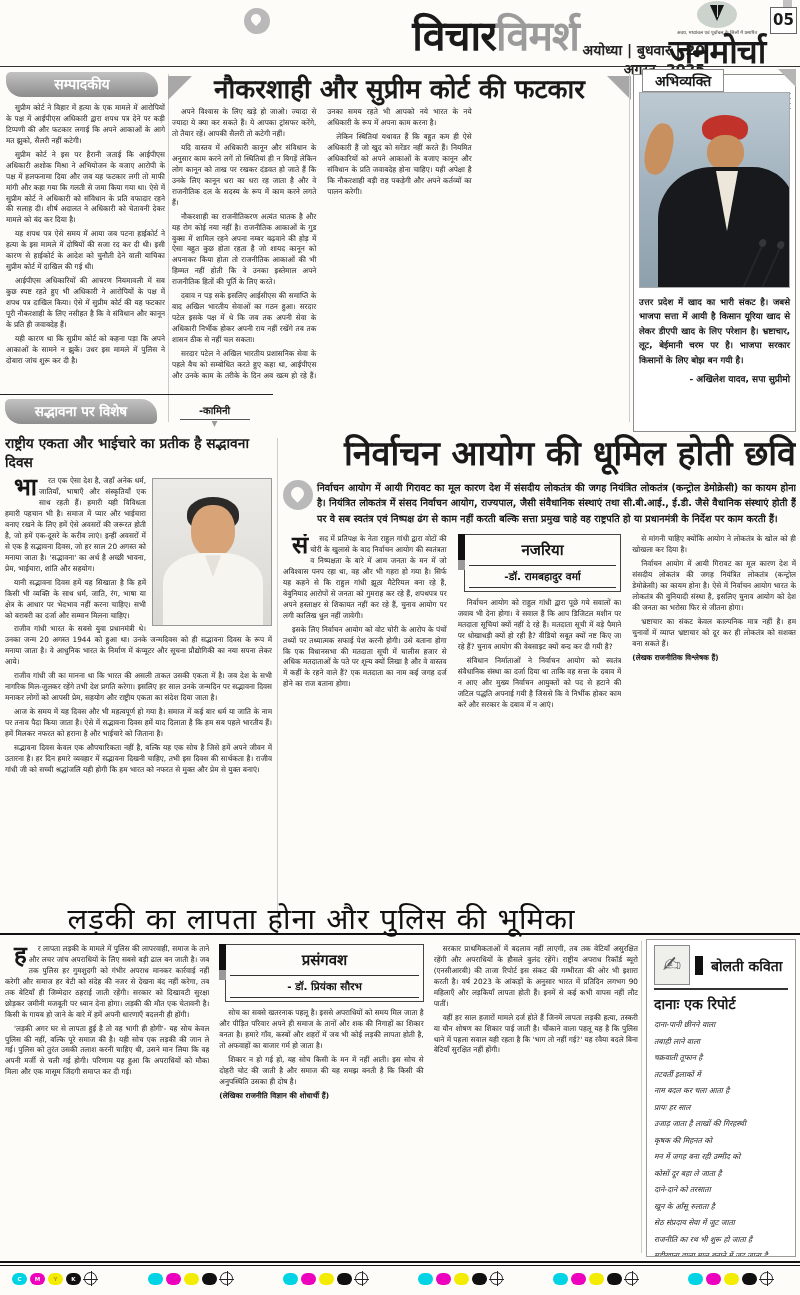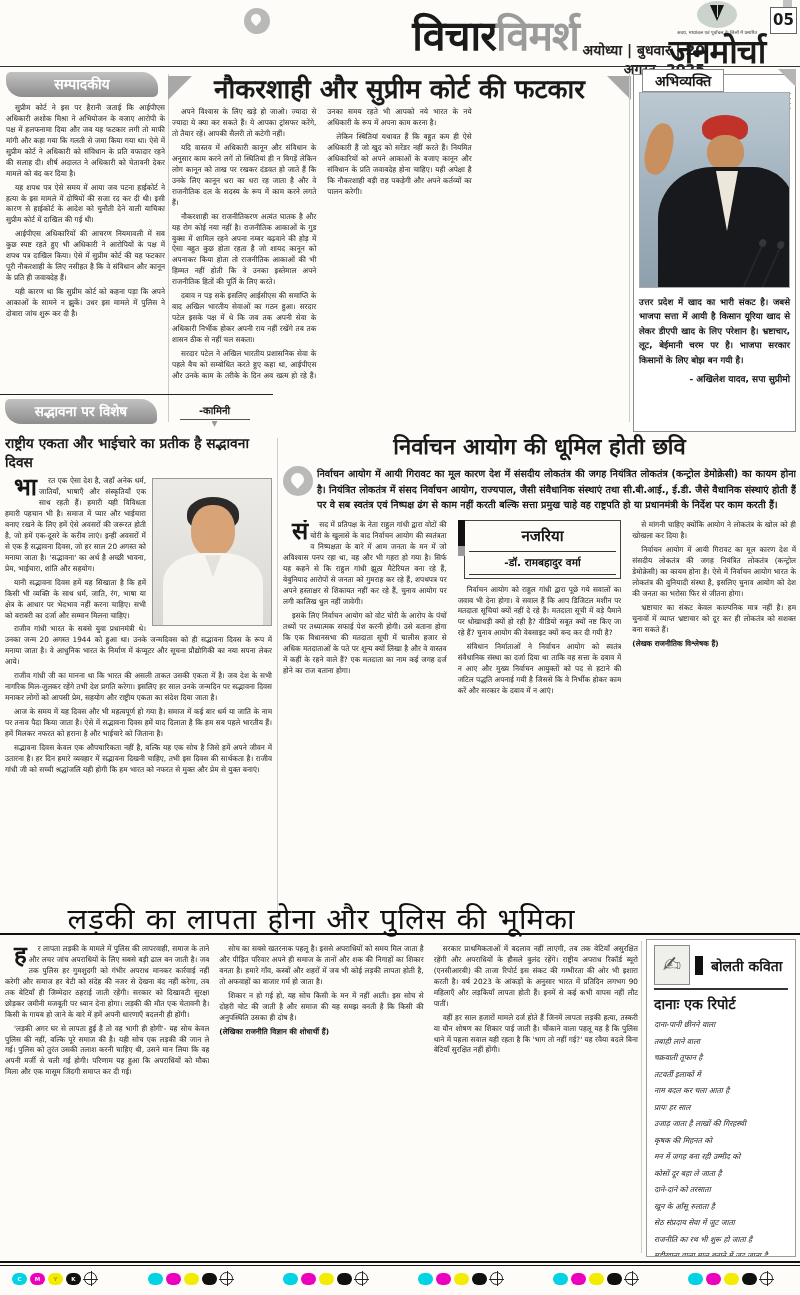--- a/index.html
+++ b/index.html
@@ -70,21 +70,21 @@
   .byline-pin { width:6px; height:6px; background:#9a9a9a; margin:1px auto 0; clip-path:polygon(50% 100%,0 0,100% 0); }
   .sadbhavna h2 { font-size:13.8px; font-weight:bold; line-height:1.35; margin:7px 0 5px; }
   .photo-rajiv { float:right; width:120px; height:148px; margin:2px 0 4px 6px; border:1px solid #999; position:relative; background:linear-gradient(180deg,#ecebe7 0%,#d9d8d3 100%); overflow:hidden; }
   .rj-hair { position:absolute; left:34px; top:18px; width:52px; height:34px; background:#2c2a28; border-radius:50% 50% 40% 40%; }
   .rj-face { position:absolute; left:38px; top:26px; width:44px; height:52px; background:#d7a377; border-radius:46%; }
   .rj-kurta { position:absolute; left:10px; top:74px; width:100px; height:74px; background:#f6f5f0; border-radius:40% 40% 0 0; }
   .rj-collar { position:absolute; left:52px; top:76px; width:16px; height:22px; background:#e4e2da; clip-path:polygon(0 0,100% 0,50% 100%); }
 
   .v-mid { left:277px; top:438px; height:493px; }
   .election { position:absolute; left:283px; top:434px; width:513px; height:498px; overflow:hidden; }
-  .election h1 { font-size:22px; font-weight:bold; text-align:center; line-height:1.15; }
+  .election h1 { font-size:34px; font-weight:bold; text-align:right; line-height:1.15; }
   .standfirst { display:flex; margin-top:7px; }
   .sf-quote { flex:0 0 34px; position:relative; }
   .sf-circle { width:30px; height:30px; border-radius:50%; background:#b9b9b9; position:relative; }
   .sf-circle::after { content:""; position:absolute; left:8px; top:7px; width:13px; height:13px; background:#fdfcf9; border-radius:50% 50% 50% 0; transform:rotate(-45deg); }
   .sf-text { font-size:9.6px; font-weight:bold; line-height:1.6; text-align:justify; }
   .elec-cols { display:flex; gap:11px; margin-top:8px; height:368px; overflow:hidden; }
   .elec-col { flex:1; overflow:hidden; }
   .inner-box { border:1px solid #444; position:relative; margin:0 0 6px 6px; padding:4px 4px 3px; text-align:center; }
   .inner-tab { position:absolute; left:-7px; top:-1px; width:7px; height:26px; background:#111; }
   .inner-tab::after { content:""; position:absolute; left:0; top:26px; width:7px; height:10px; background:#9a9a9a; }
@@ -139,20 +139,21 @@
     <div class="paper-name">जनमोर्चा</div>
   </div>
 
   <div class="pageno-flag"></div>
   <div class="pageno-box">05</div>
   <div class="header-rule"></div>
 
   <div class="editorial">
     <div class="label-pill">सम्पादकीय</div>
     <div class="hbody">
+        <p>सुप्रीम कोर्ट ने बिहार में हत्या के एक मामले में आरोपियों के पक्ष में आईपीएस अधिकारी द्वारा शपथ पत्र देने पर कड़ी टिप्पणी की और फटकार लगाई कि अपने आकाओं के आगे मत झुको, सैलरी नहीं कटेगी।</p>
         <p>सुप्रीम कोर्ट ने इस पर हैरानी जताई कि आईपीएस अधिकारी अशोक मिश्रा ने अभियोजन के बजाए आरोपी के पक्ष में हलफनामा दिया और जब यह फटकार लगी तो माफी मांगी और कहा गया कि गलती से जमा किया गया था। ऐसे में सुप्रीम कोर्ट ने अधिकारी को संविधान के प्रति वफादार रहने की सलाह दी। शीर्ष अदालत ने अधिकारी को चेतावनी देकर मामले को बंद कर दिया है।</p>
         <p>यह शपथ पत्र ऐसे समय में आया जब पटना हाईकोर्ट ने हत्या के इस मामले में दोषियों की सजा रद कर दी थी। इसी कारण से हाईकोर्ट के आदेश को चुनौती देने वाली याचिका सुप्रीम कोर्ट में दाखिल की गई थी।</p>
         <p>आईपीएस अधिकारियों की आचरण नियमावली में सब कुछ स्पष्ट रहते हुए भी अधिकारी ने आरोपियों के पक्ष में शपथ पत्र दाखिल किया। ऐसे में सुप्रीम कोर्ट की यह फटकार पूरी नौकरशाही के लिए नसीहत है कि वे संविधान और कानून के प्रति ही जवाबदेह हैं।</p>
         <p>यही कारण था कि सुप्रीम कोर्ट को कहना पड़ा कि अपने आकाओं के सामने न झुकें। उधर इस मामले में पुलिस ने दोबारा जांच शुरू कर दी है।</p>
       </div>
   </div>
 
   <div class="vrule" style="left:168px; top:74px; height:348px;"></div>
 
   <div class="lead">
@@ -262,20 +263,25 @@
   <div class="missing">
     <h1>लड़की का लापता होना और पुलिस की भूमिका</h1>
     <div class="miss-cols">
       <div class="miss-col hbody">
         <p><span class="dropcap">ह</span><span>र लापता लड़की के मामले में पुलिस की लापरवाही, समाज के ताने और लचर जांच अपराधियों के लिए सबसे बड़ी ढाल बन जाती है। जब तक पुलिस हर गुमशुदगी को गंभीर अपराध मानकर कार्रवाई नहीं करेगी और समाज हर बेटी को संदेह की नजर से देखना बंद नहीं करेगा, तब तक बेटियाँ ही जिम्मेदार ठहराई जाती रहेंगी। सरकार को दिखावटी सुरक्षा छोड़कर जमीनी मजबूती पर ध्यान देना होगा। लड़की की मौत एक चेतावनी है। किसी के गायब हो जाने के बारे में हमें अपनी धारणाएँ बदलनी ही होंगी।</span></p>
         <div>
             <p>'लड़की अगर घर से लापता हुई है तो वह भागी ही होगी'- यह सोच केवल पुलिस की नहीं, बल्कि पूरे समाज की है। यही सोच एक लड़की की जान ले गई। पुलिस को तुरंत उसकी तलाश करनी चाहिए थी, उसने मान लिया कि वह अपनी मर्जी से चली गई होगी। परिणाम यह हुआ कि अपराधियों को मौका मिला और एक मासूम जिंदगी समाप्त कर दी गई।</p>
           </div>
       </div>
       <div class="miss-col hbody">
+        <div class="inner-box">
+          <div class="inner-tab"></div>
+          <div class="inner-title">प्रसंगवश</div>
+          <div class="inner-byline">- डॉ. प्रियंका सौरभ</div>
+        </div>
         <div>
             <p>सोच का सबसे खतरनाक पहलू है। इससे अपराधियों को समय मिल जाता है और पीड़ित परिवार अपने ही समाज के तानों और शक की निगाहों का शिकार बनता है। हमारे गाँव, कस्बों और शहरों में जब भी कोई लड़की लापता होती है, तो अफवाहों का बाजार गर्म हो जाता है।</p>
             <p>शिकार न हो गई हो, यह सोच किसी के मन में नहीं आती। इस सोच से दोहरी चोट की जाती है और समाज की यह समझ बनती है कि किसी की अनुपस्थिति उसका ही दोष है।</p>
           </div>
         <p class="credit">(लेखिका राजनीति विज्ञान की शोधार्थी हैं)</p>
       </div>
       <div class="miss-col hbody">
         <div>
             <p>सरकार प्राथमिकताओं में बदलाव नहीं लाएगी, तब तक बेटियाँ असुरक्षित रहेंगी और अपराधियों के हौसले बुलंद रहेंगे। राष्ट्रीय अपराध रिकॉर्ड ब्यूरो (एनसीआरबी) की ताजा रिपोर्ट इस संकट की गम्भीरता की ओर भी इशारा करती है। वर्ष 2023 के आंकड़ों के अनुसार भारत में प्रतिदिन लगभग 90 महिलाएँ और लड़कियाँ लापता होती हैं। इनमें से कई कभी वापस नहीं लौट पातीं।</p>
             <p>वहीं हर साल हजारों मामले दर्ज होते हैं जिनमें लापता लड़की हत्या, तस्करी या यौन शोषण का शिकार पाई जाती है। चौंकाने वाला पहलू यह है कि पुलिस थाने में पहला सवाल यही रहता है कि 'भाग तो नहीं गई?' यह रवैया बदले बिना बेटियाँ सुरक्षित नहीं होंगी।</p>

